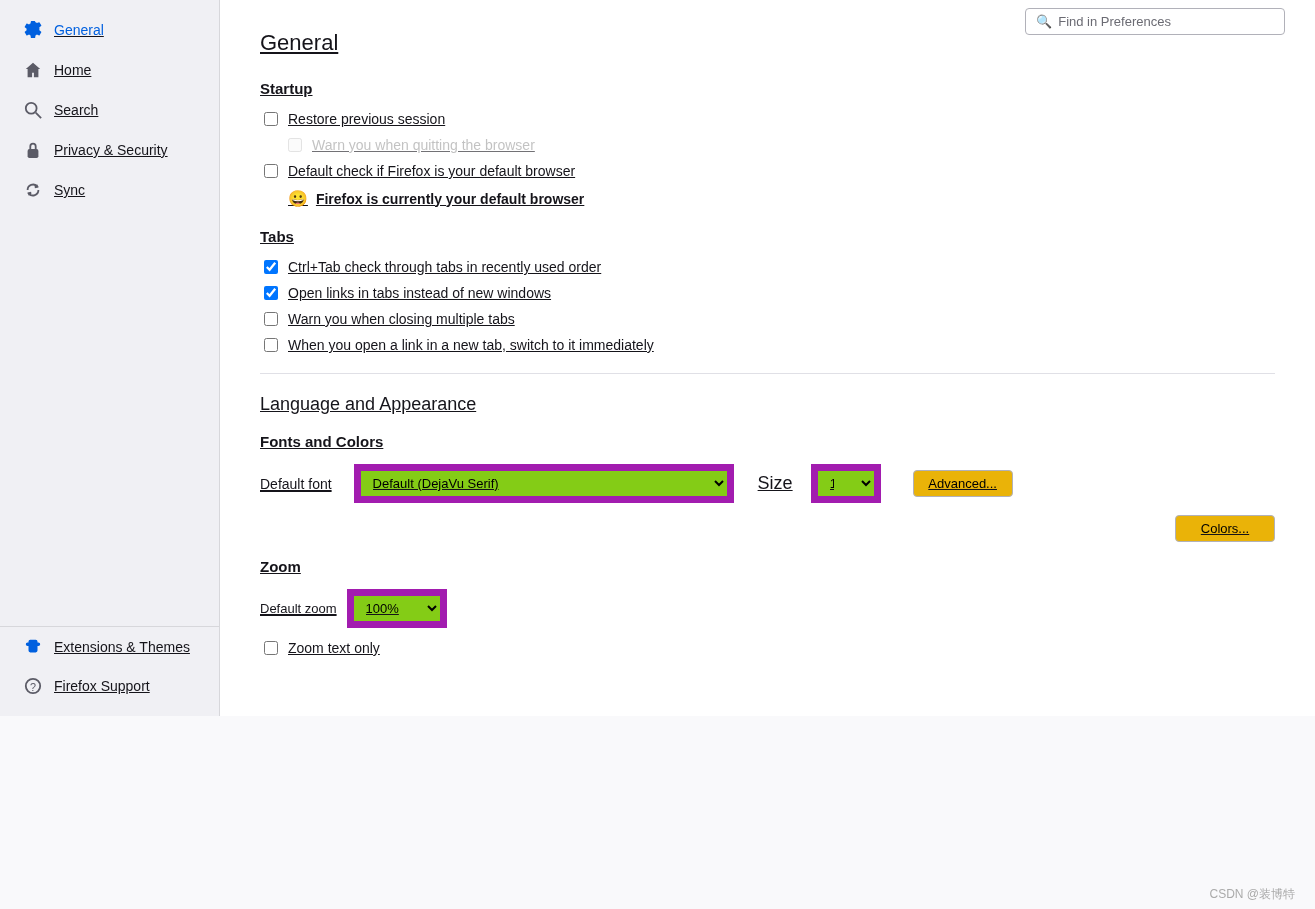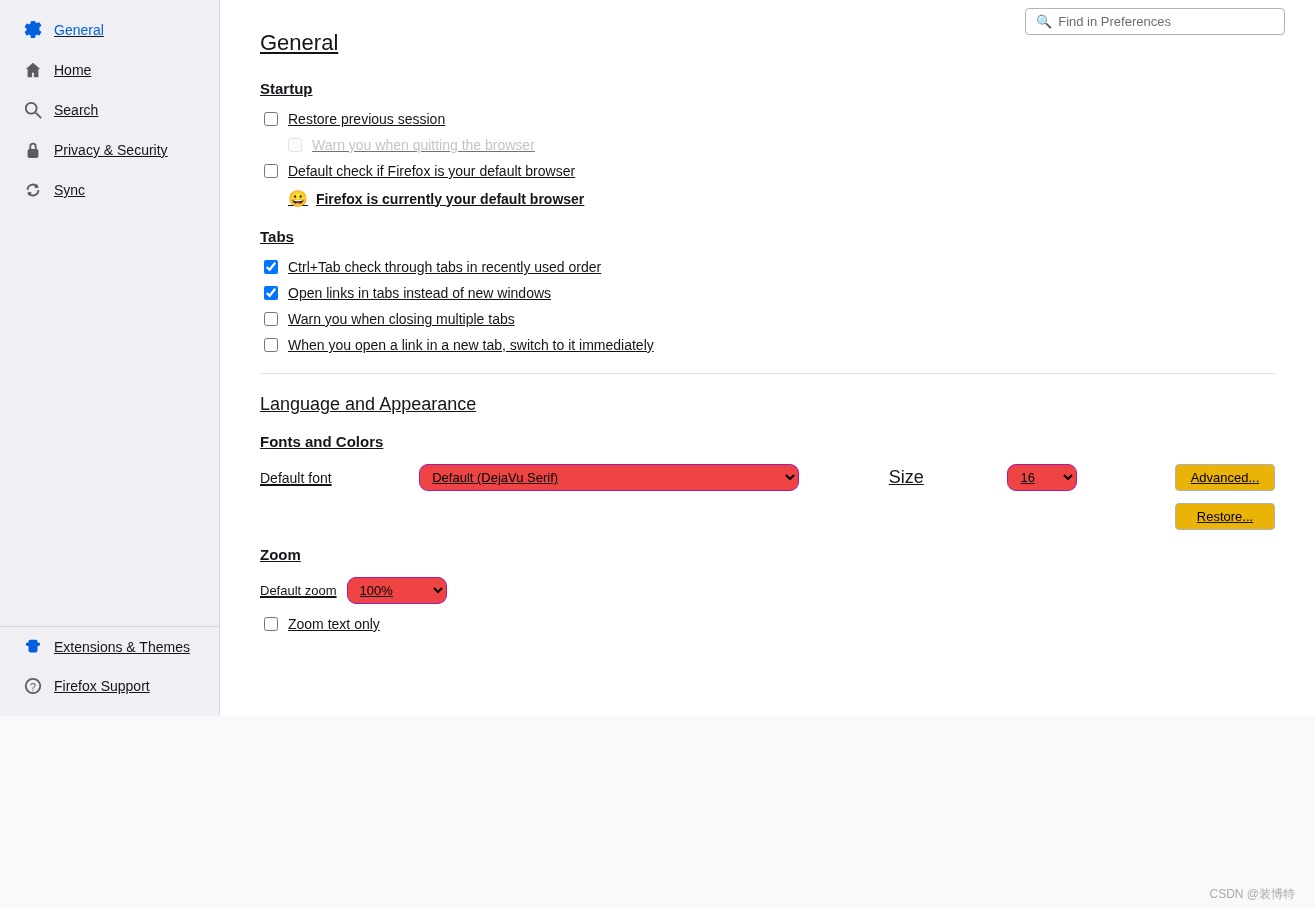--- a/index.html
+++ b/index.html
@@ -169,23 +169,23 @@
 
     .section-title {
       font-size: 18px;
       font-weight: 400;
       color: #15141a;
       margin-bottom: 18px;
     }
 
     .form-select {
       padding: 4px 24px 4px 8px;
-      border: 1px solid #a21caf;
-      border-radius: 9px;
-      background: #ef4444;
+      border: 7px solid #a21caf;
+      border-radius: 0;
+      background: #84cc16;
       font-size: 13px;
       cursor: pointer;
       appearance: auto;
     }
 
     .font-select {
       width: 380px;
     }
 
     .size-label {
@@ -247,21 +247,20 @@
 
     
     .tabs-section {
       margin-top: 20px;
     }
 
     .fonts-colors-row {
       display: flex;
       align-items: center;
       gap: 12px;
-      justify-content: space-between;
     }
   </style>
 </head>
 <body>
 
 <div style="position:relative; display:flex; width:1315px; height:716px;text-decoration:underline;">
 
   <nav class="sidebar">
     <div class="sidebar-item active">
       <span class="icon">
@@ -408,21 +407,21 @@
         </select>
         <span class="size-label">Size</span>
         <select class="form-select size-select">
           <option>16</option>
         </select>
         <div class="buttons-col" style="margin-left: 20px;">
           <button class="pref-button">Advanced...</button>
         </div>
       </div>
       <div style="display:flex; justify-content:flex-end; margin-bottom:16px; margin-right:0;">
-        <button class="pref-button" style="min-width:100px;">Restore...</button>
+        <button class="pref-button" style="min-width:100px;">Colors...</button>
       </div>
 
       <div class="zoom-section">
         <h3 class="section-heading">Zoom</h3>
 
         <div class="zoom-row">
           <span class="zoom-label" style="text-decoration:underline; text-underline-offset:2px;">Default zoom</span>
           <select class="form-select zoom-select">
             <option>100%</option>
           </select>

